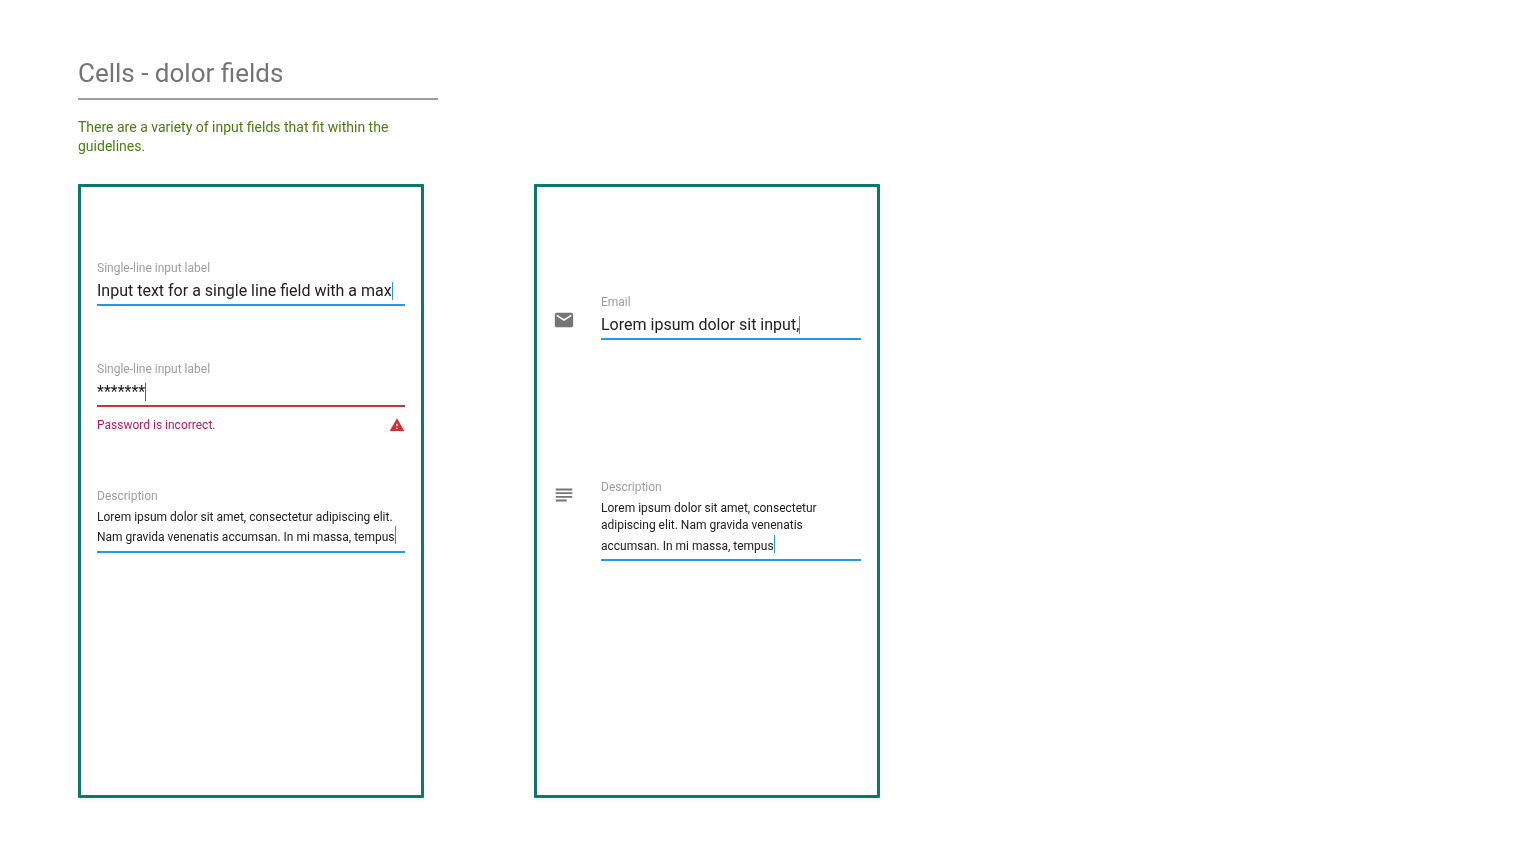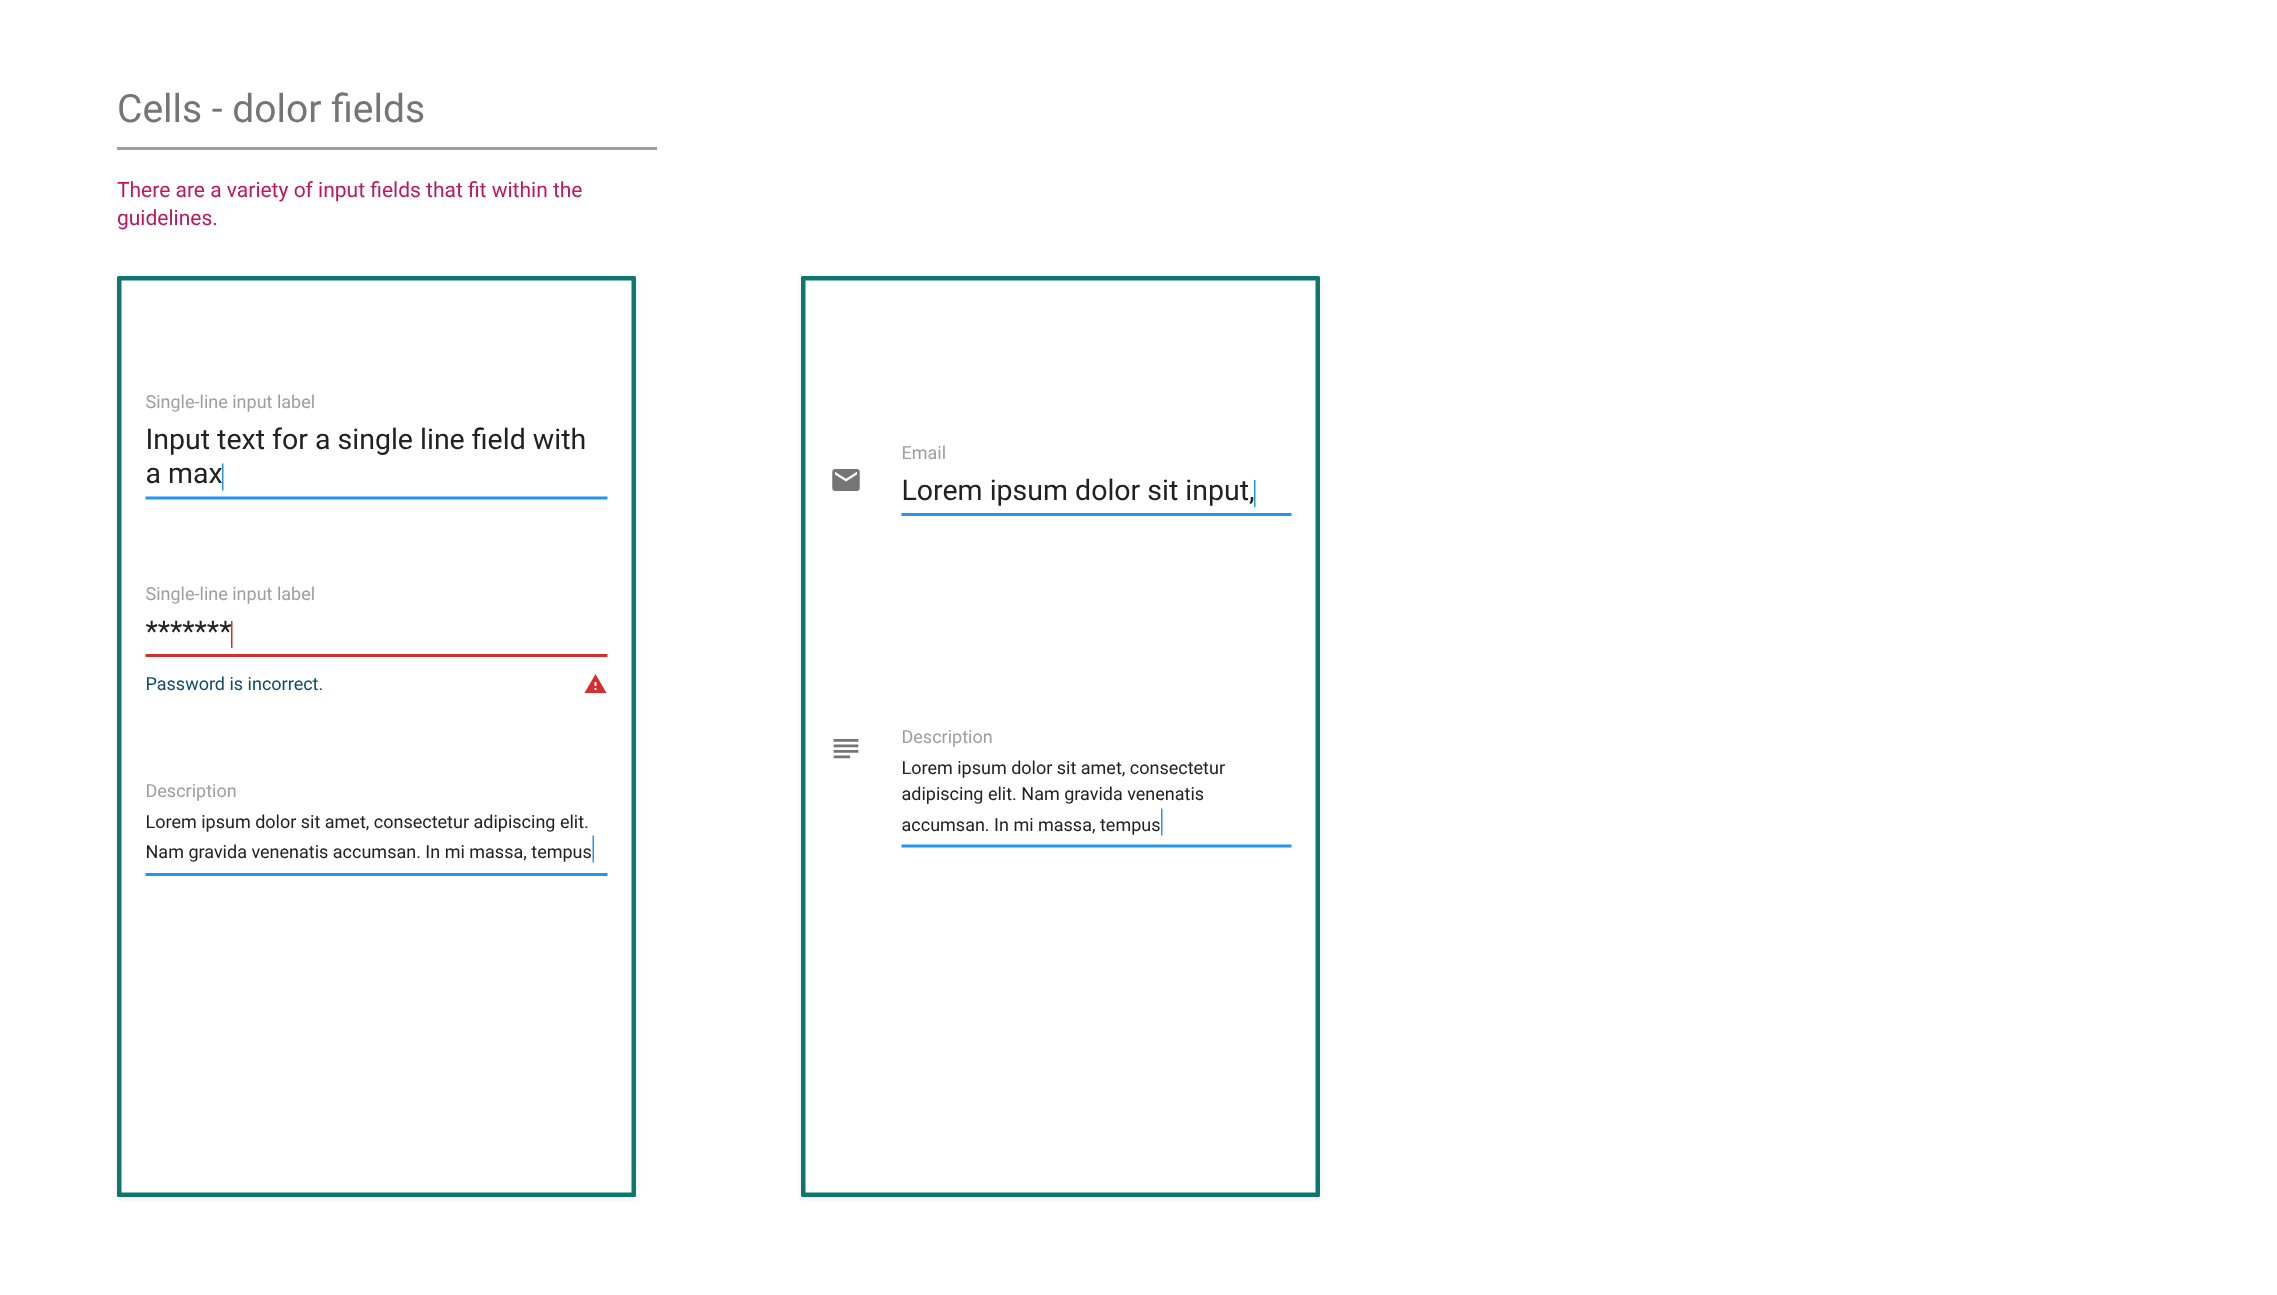--- a/index.html
+++ b/index.html
@@ -21,21 +21,21 @@
     font-size: 26px;
     font-weight: 400;
     color: #757575;
     padding-bottom: 10px;
     border-bottom: 2px solid #9e9e9e;
     display: inline-block;
     width: 360px;
   }
   .page-subtitle {
     font-size: 14px;
-    color: #be185d;
+    color: #4d7c0f;
     margin-top: 18px;
     line-height: 1.35;
     max-width: 340px;
   }
   .cards {
     margin-top: 28px;
     display: flex;
     gap: 110px;
   }
   .card {
@@ -54,21 +54,21 @@
   .field-label {
     font-size: 12px;
     color: #9e9e9e;
     margin-bottom: 4px;
     display: block;
   }
   .field-input {
     width: 100%;
     border: none;
     border-bottom: 2px solid #2196f3;
-    font-size: 19px;
+    font-size: 16px;
     color: #212121;
     padding: 2px 0 4px 0;
     outline: none;
     background: transparent;
     font-family: inherit;
   }
   .field-multi {
     width: 100%;
     border: none;
     border-bottom: 2px solid #2196f3;
@@ -84,21 +84,21 @@
     border-bottom: 2px solid #d32f2f;
   }
   .error-line {
     display: flex;
     justify-content: space-between;
     align-items: center;
     margin-top: 10px;
   }
   .error-text {
     font-size: 12px;
-    color: #0c4a6e;
+    color: #be185d;
   }
   .error-icon svg {
     width: 16px;
     height: 16px;
     display: block;
   }
   .icon-col {
     position: absolute;
     left: -48px;
     top: 14px;

